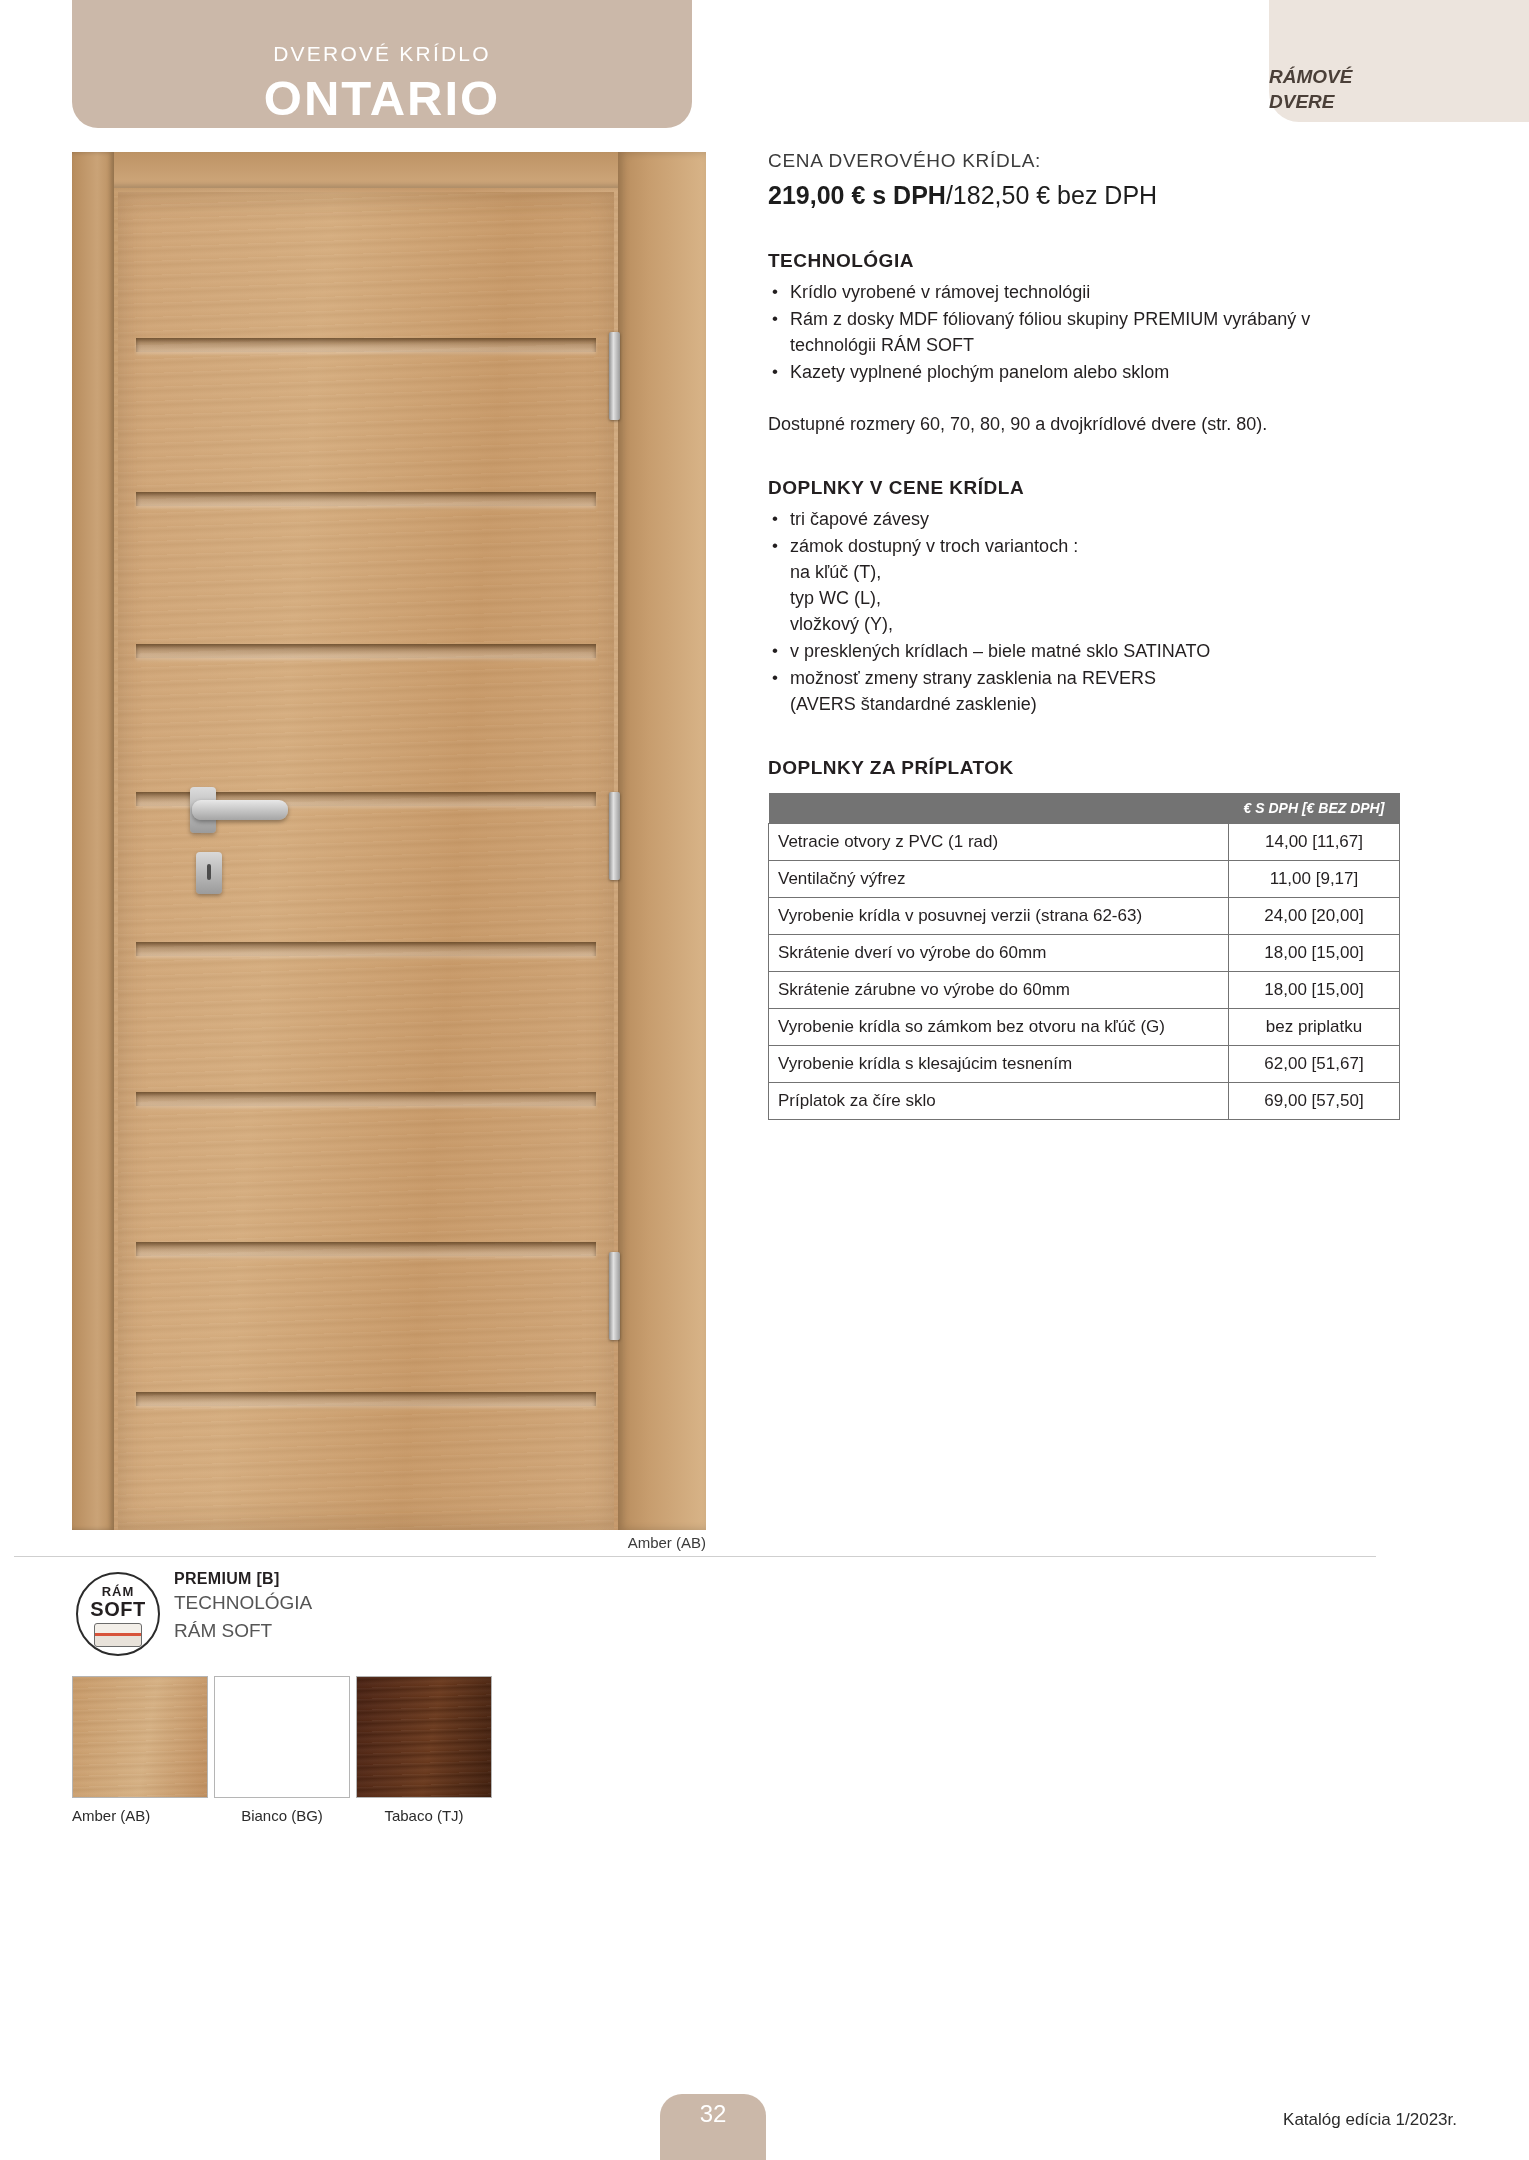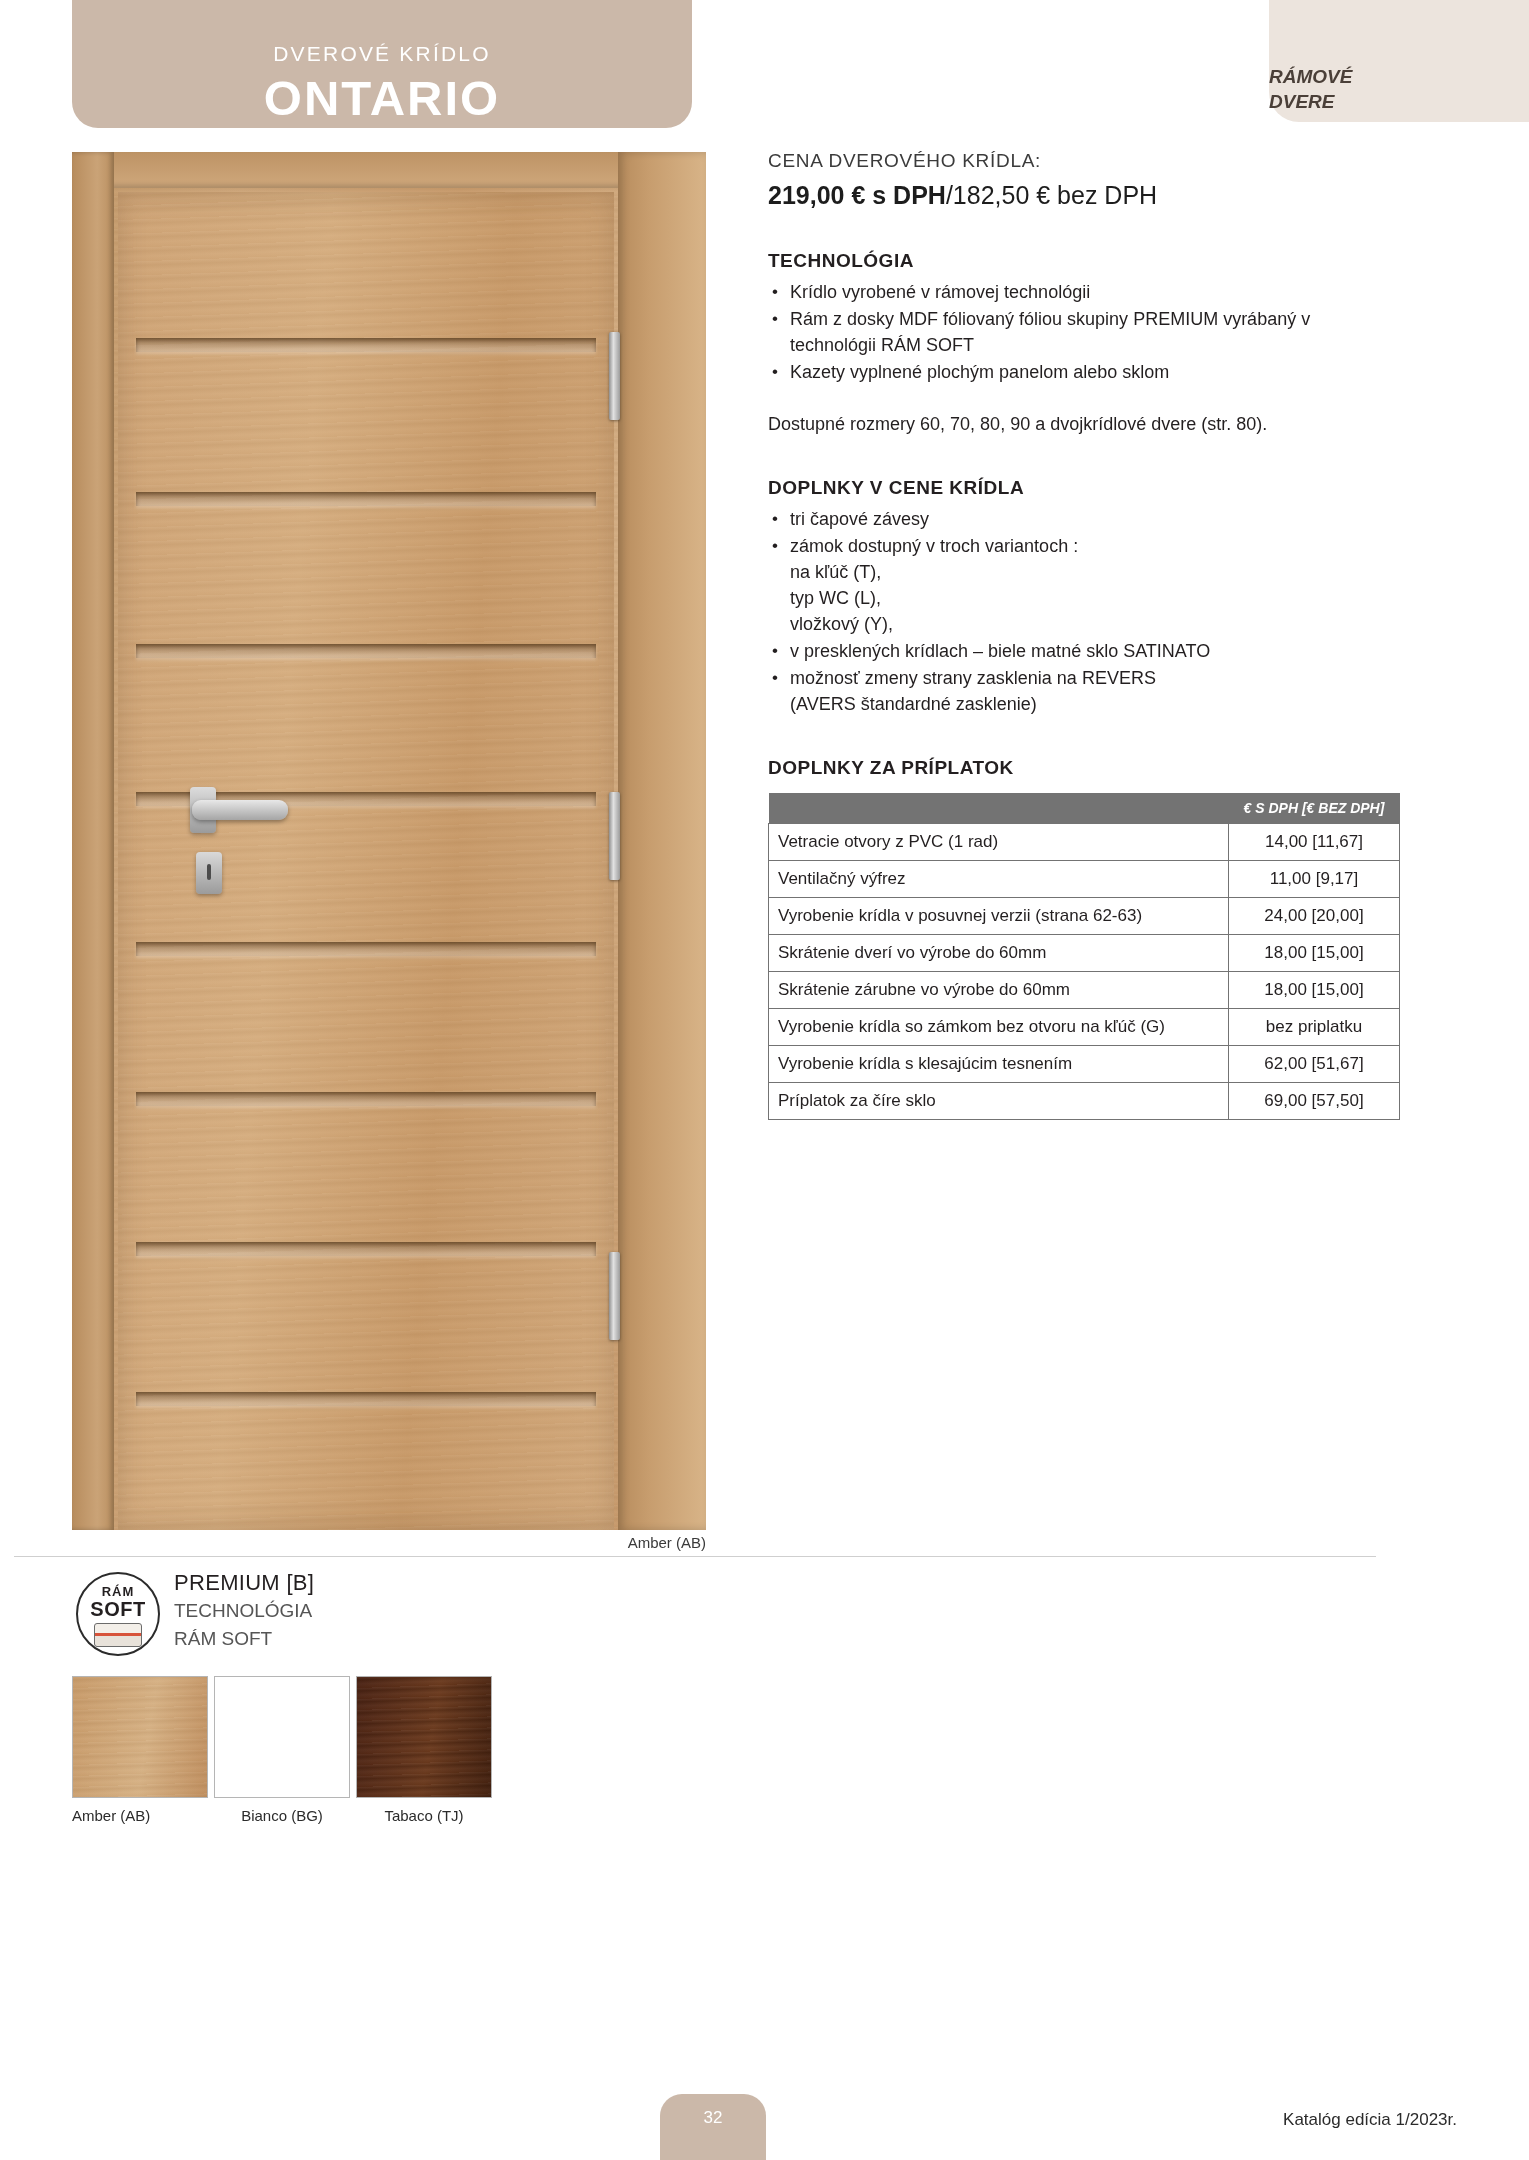--- a/index.html
+++ b/index.html
@@ -308,22 +308,22 @@
     background:
       linear-gradient(180deg, #f3efe9 0 40%, #d7533a 40% 55%, #e8e2da 55% 100%);
   }
   .tech-text {
     position: absolute;
     left: 174px;
     top: 1570px;
     width: 300px;
   }
   .tech-title {
-    font-size: 22px;
-    font-weight: 400;
+    font-size: 16px;
+    font-weight: 700;
     letter-spacing: 0.3px;
   }
   .tech-sub {
     font-size: 19px;
     color: #555;
     line-height: 26px;
     margin-top: 2px;
   }
 
   .swatches {
@@ -377,21 +377,21 @@
     background: #cbb8a9;
     border-top-left-radius: 22px;
     border-top-right-radius: 22px;
   }
   .page-number {
     position: absolute;
     left: 660px;
     bottom: 32px;
     width: 106px;
     text-align: center;
-    font-size: 17px;
+    font-size: 24px;
     color: #ffffff;
     font-weight: 400;
   }
   .edition {
     position: absolute;
     right: 72px;
     bottom: 30px;
     font-size: 17px;
     color: #2b2b2b;
   }

